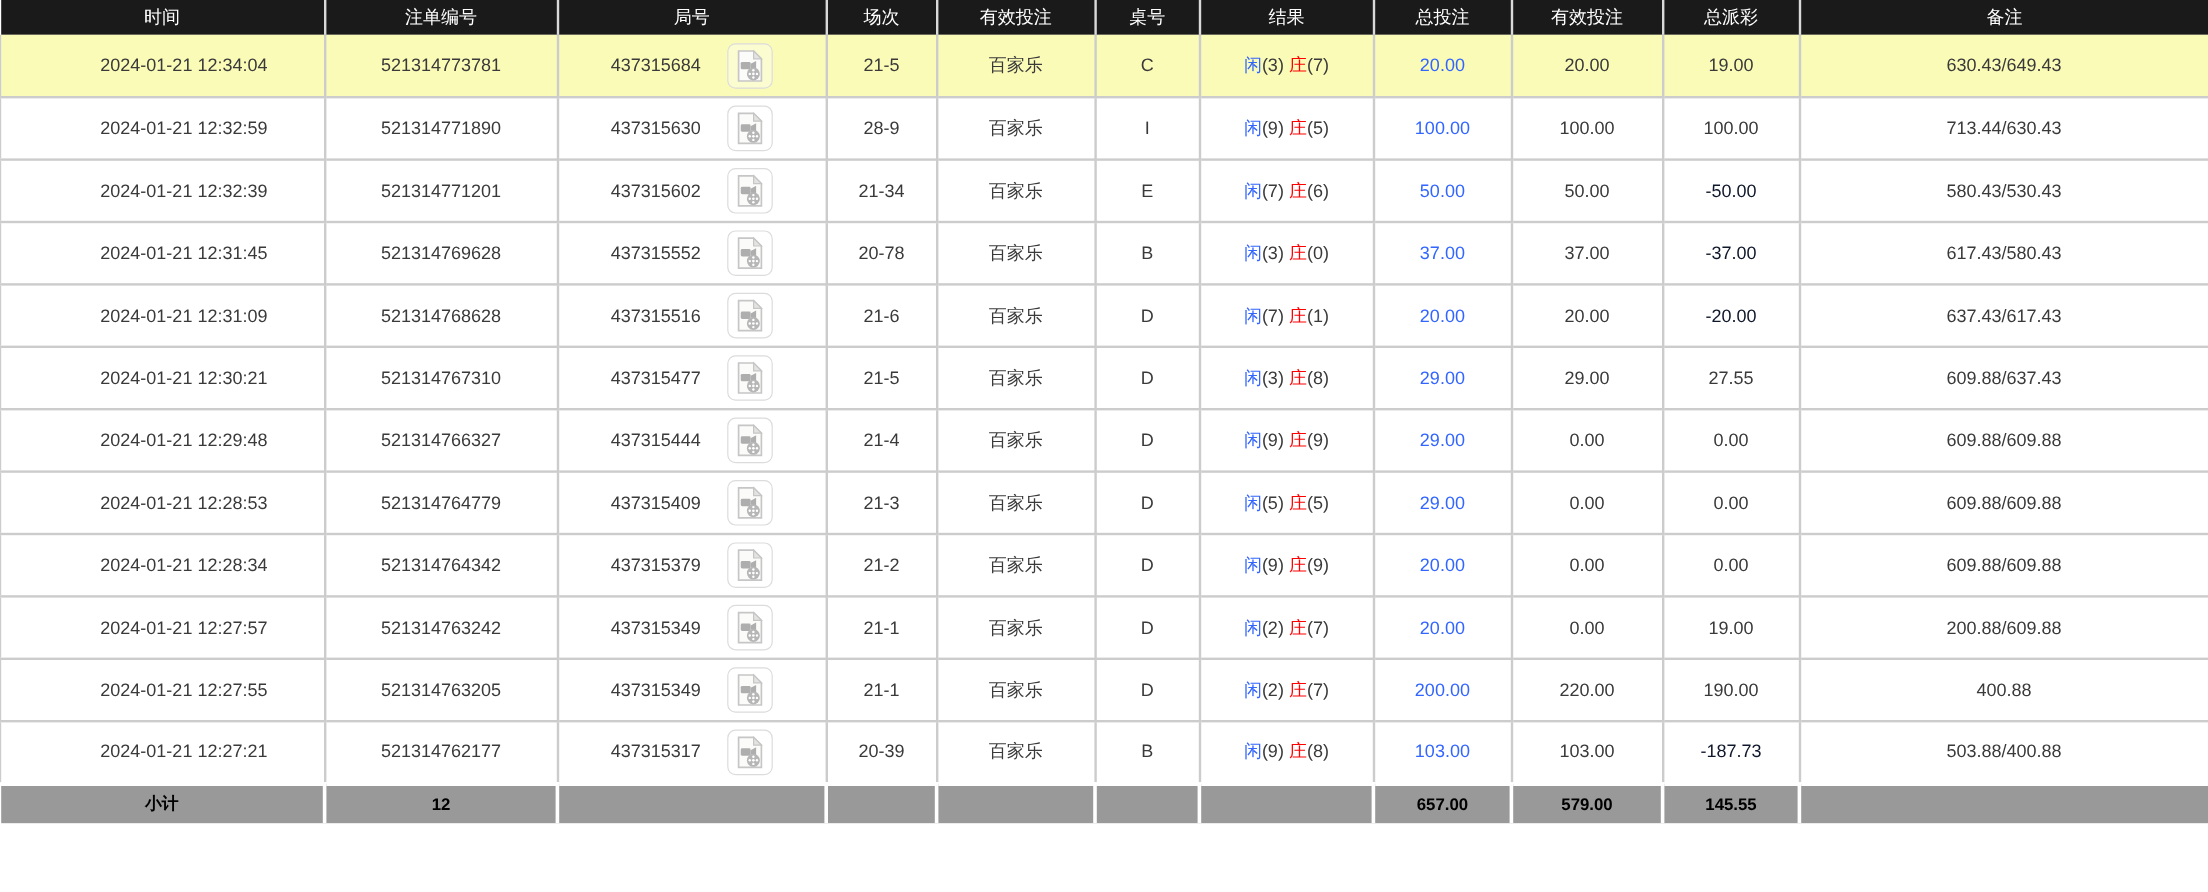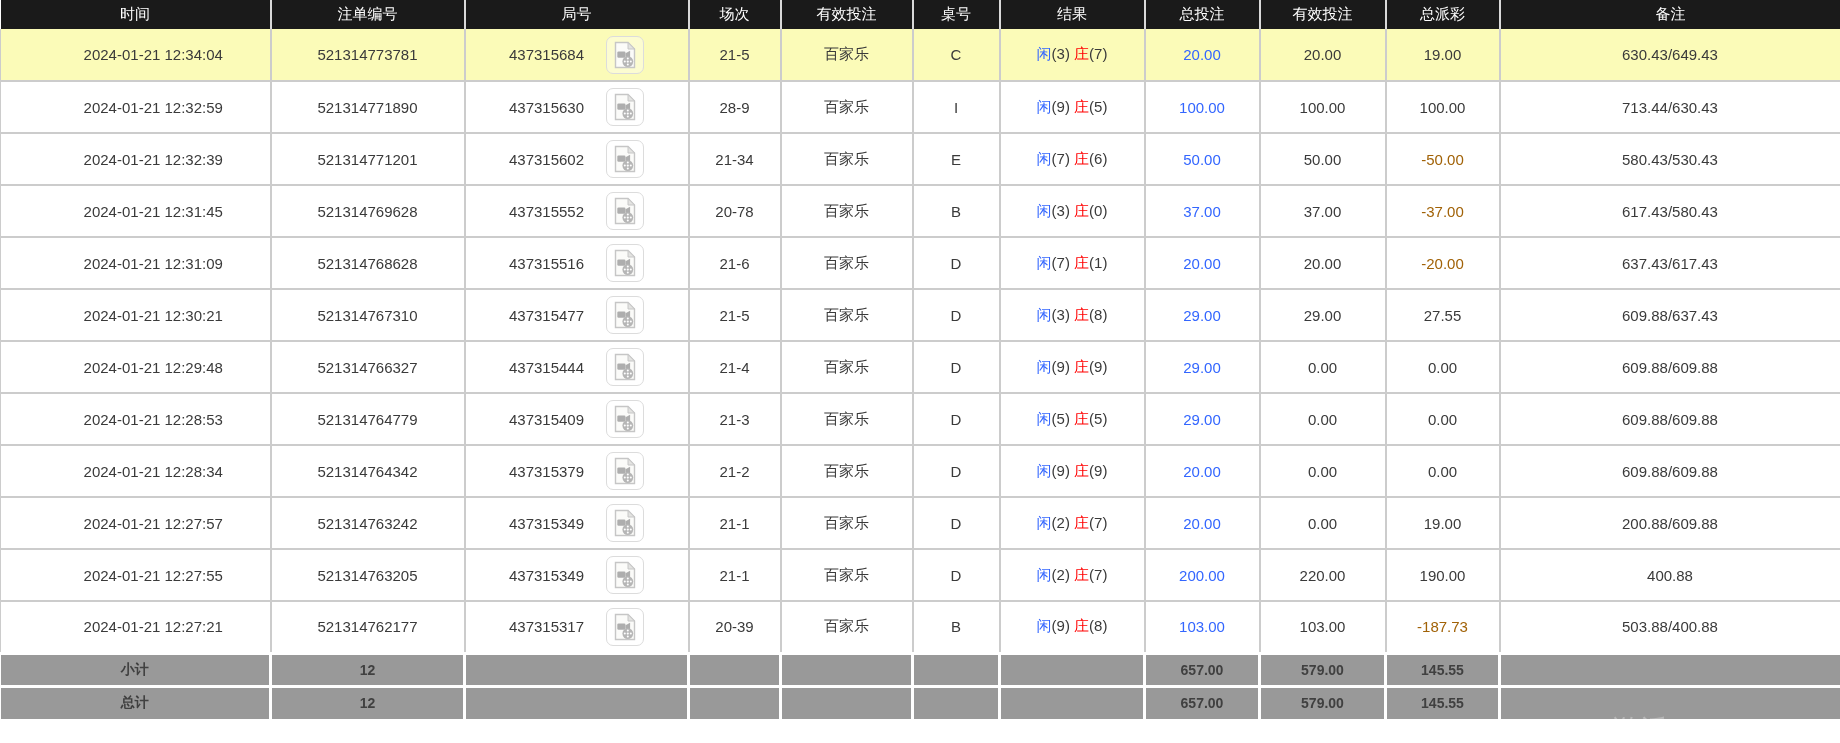--- a/index.html
+++ b/index.html
@@ -21,34 +21,34 @@
   tbody td {
     height: 52px; text-align: center; vertical-align: middle;
     font-size: 15px; color: #3a3a3a;
     border-right: 2px solid #cccccc;
     border-bottom: 2px solid #cccccc;
     background: #ffffff;
   }
   tbody td:first-child { border-left: 1px solid #cccccc; padding-left: 36px; }
   tbody tr.hl td { background: #fbfbb8; }
   .blue { color: #3366ff; }
-  .red  { color: #a16207; }
+  .red  { color: #0f172a; }
   .dark { color: #3a3a3a; }
   .player { color: #3366ff; }
   .banker { color: #ff0000; }
   .round-wrap { display: flex; align-items: center; justify-content: center; gap: 22px; }
   .video-btn {
     display: inline-flex; align-items: center; justify-content: center;
     width: 38px; height: 38px;
     border: 1px solid #dcdcdc; border-radius: 7px;
     background: rgba(255,255,255,0.35);
     cursor: pointer; padding: 0;
   }
   tfoot td {
-    background: #999999; color: #404040;
+    background: #999999; color: #000000;
     font-size: 14px; font-weight: bold;
     height: 33px; text-align: center; vertical-align: middle;
     border-top: 3px solid #ffffff;
     border-right: 3px solid #ffffff;
   }
   tfoot td:last-child { border-right: none; }
   #watermark {
     position: absolute; left: 1612px; top: 711px;
     font-size: 28px; color: rgba(255,255,255,0.30);
     white-space: nowrap; pointer-events: none;
@@ -467,29 +467,16 @@
         <td></td>
         <td></td>
         <td></td>
         <td></td>
         <td></td>
         <td>657.00</td>
         <td>579.00</td>
         <td>145.55</td>
         <td></td>
       </tr>
-      <tr>
-        <td>总计</td>
-        <td>12</td>
-        <td></td>
-        <td></td>
-        <td></td>
-        <td></td>
-        <td></td>
-        <td>657.00</td>
-        <td>579.00</td>
-        <td>145.55</td>
-        <td></td>
-      </tr>
     </tfoot>
 </table>
 
 <div id="watermark">激活 Windows</div>
 
 </body></html>

